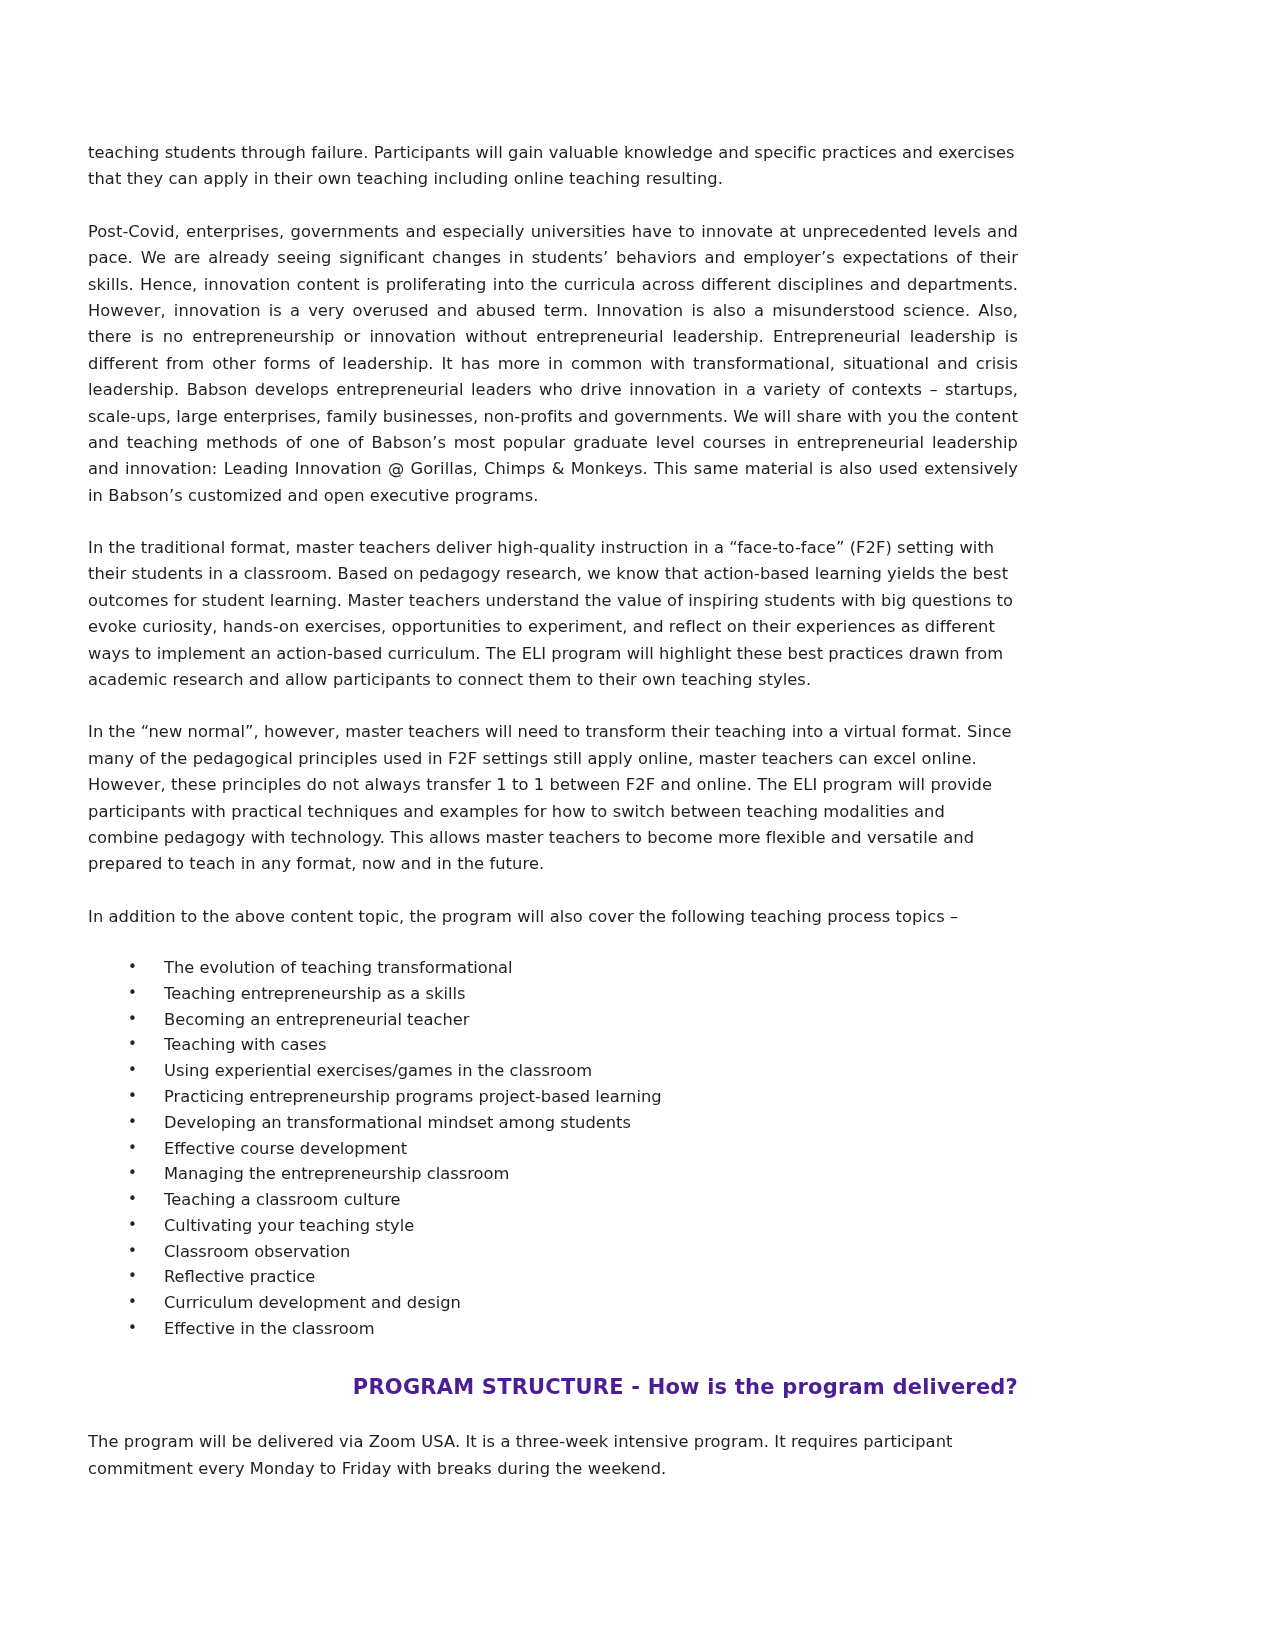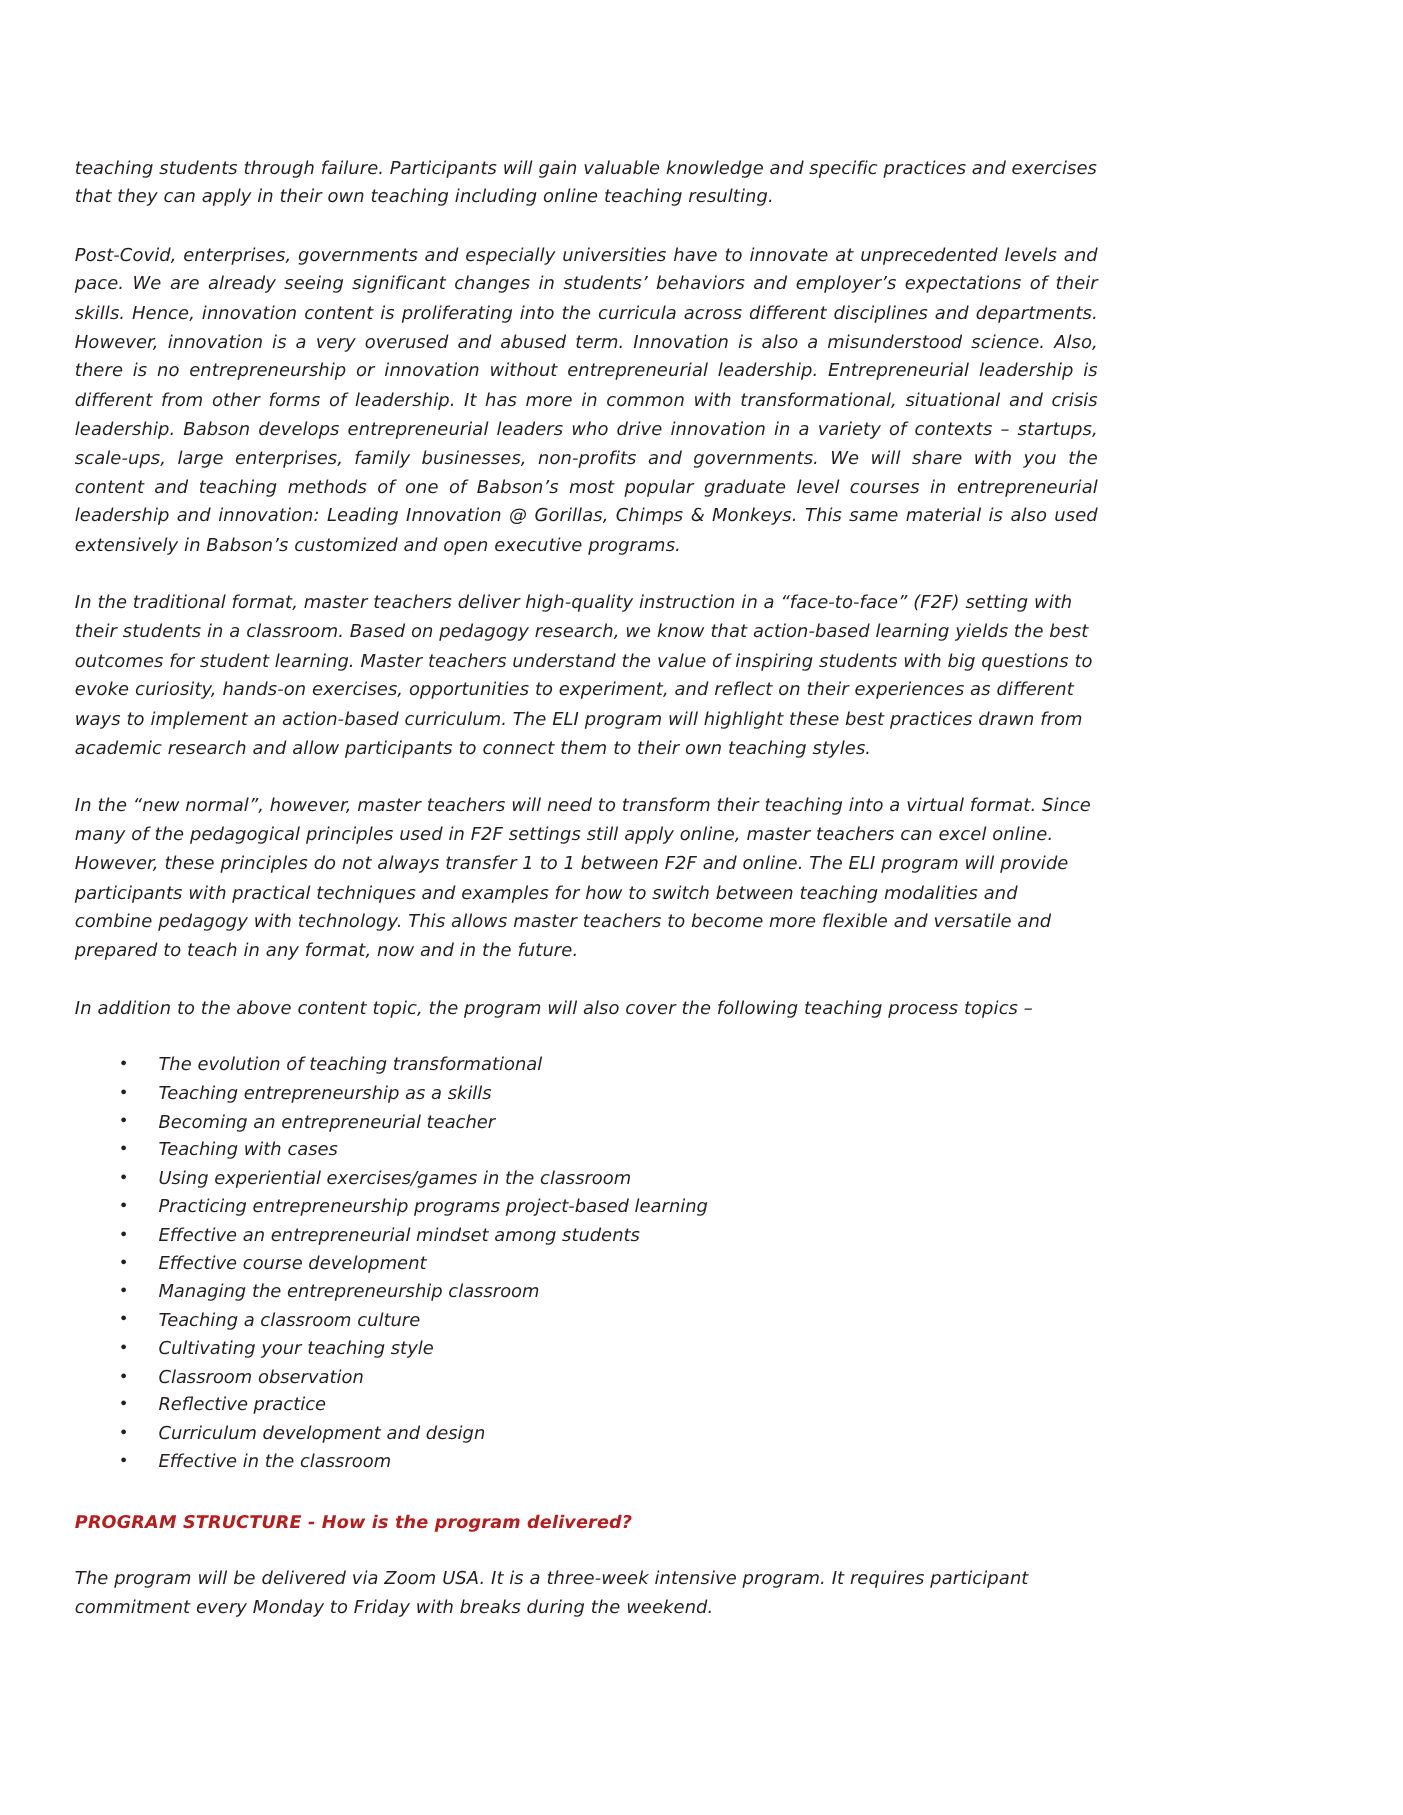--- a/index.html
+++ b/index.html
@@ -11,22 +11,21 @@
     width: 1275px;
     height: 1650px;
     font-family: "DejaVu Sans", sans-serif;
     color: #231f20;
   }
   .page {
     position: relative;
     width: 1275px;
     height: 1650px;
     box-sizing: border-box;
-    padding: 140px 145px 60px 68px;
-    font-style: italic;
+    padding: 140px 145px 60px 88px;
   }
   .doc-body {
     width: 930px;
   }
   p.para {
     margin: 0 0 26px 0;
     font-size: 16.3px;
     line-height: 1.62;
     text-align: justify;
     color: #231f20;
@@ -50,26 +49,27 @@
   }
   ul.topics li .bullet {
     position: absolute;
     left: 0;
     top: 0;
     font-size: 15px;
     line-height: 1.52;
     color: #231f20;
   }
   h2.section-heading {
-    font-size: 16px;
+    font-size: 21px;
     font-weight: bold;
-    color: #b91c1c;
+    color: #4c1d95;
     margin: 0 0 26px 0;
     line-height: 1.5;
     letter-spacing: 0.01em;
+    text-align: right;
   }
 </style>
 </head>
 <body>
 
 <div class="page">
   <div class="doc-body">
 
     <p class="para ragged">teaching students through failure.    Participants will gain valuable knowledge and specific practices and exercises that they can apply in their own teaching including online teaching resulting.</p>
 
@@ -81,21 +81,21 @@
 
     <p class="para ragged">In addition to the above content topic, the program will also cover the following teaching process topics –</p>
 
     <ul class="topics">
       <li><span class="bullet">•</span><span>The evolution of teaching transformational</span></li>
       <li><span class="bullet">•</span><span>Teaching entrepreneurship as a skills</span></li>
       <li><span class="bullet">•</span><span>Becoming an entrepreneurial teacher</span></li>
       <li><span class="bullet">•</span><span>Teaching with cases</span></li>
       <li><span class="bullet">•</span><span>Using experiential exercises/games in the classroom</span></li>
       <li><span class="bullet">•</span><span>Practicing entrepreneurship programs project-based learning</span></li>
-      <li><span class="bullet">•</span><span>Effective an entrepreneurial mindset among students</span></li>
+      <li><span class="bullet">•</span><span>Developing an transformational mindset among students</span></li>
       <li><span class="bullet">•</span><span>Effective course development</span></li>
       <li><span class="bullet">•</span><span>Managing the entrepreneurship classroom</span></li>
       <li><span class="bullet">•</span><span>Teaching a classroom culture</span></li>
       <li><span class="bullet">•</span><span>Cultivating your teaching style</span></li>
       <li><span class="bullet">•</span><span>Classroom observation</span></li>
       <li><span class="bullet">•</span><span>Reflective practice</span></li>
       <li><span class="bullet">•</span><span>Curriculum development and design</span></li>
       <li><span class="bullet">•</span><span>Effective in the classroom</span></li>
     </ul>
 

